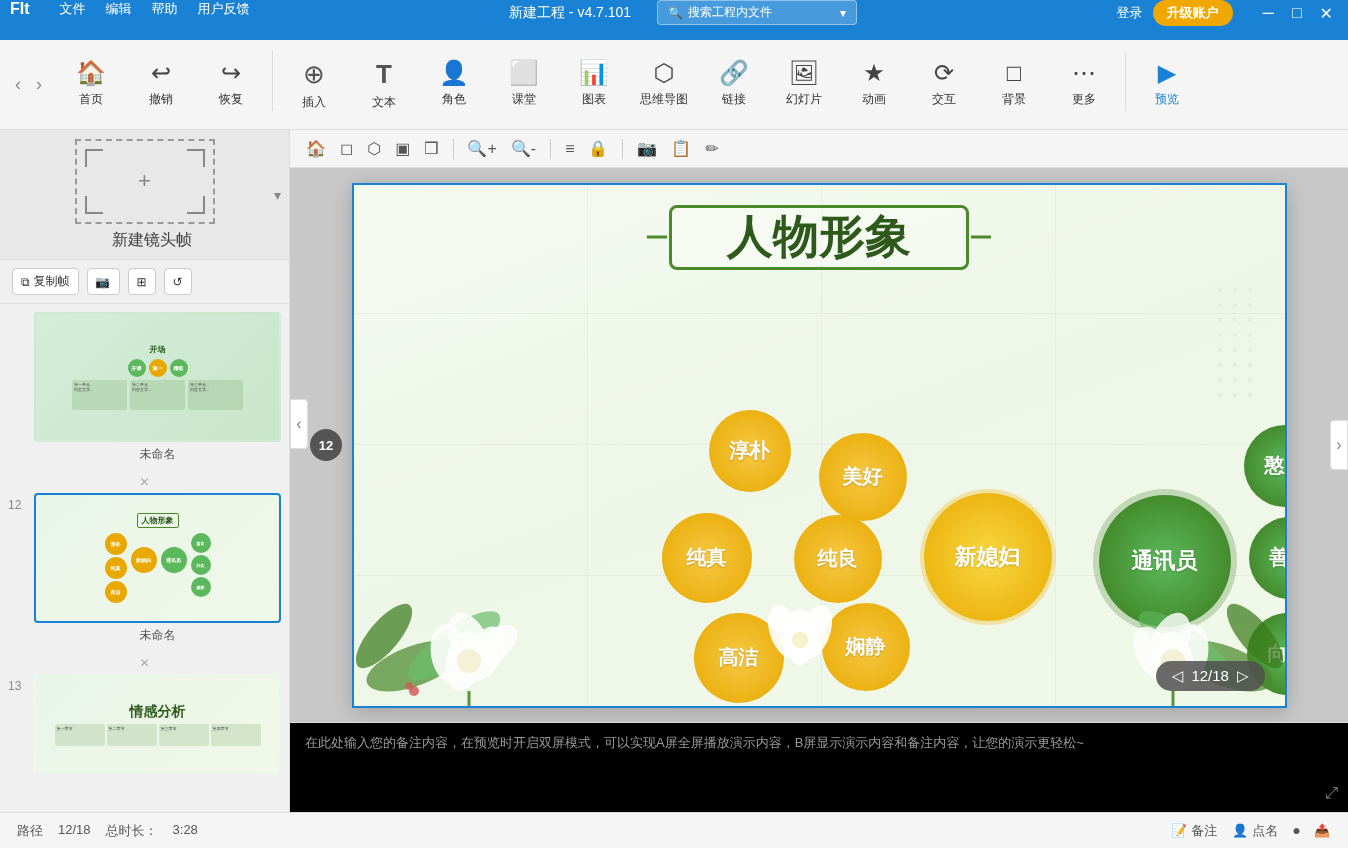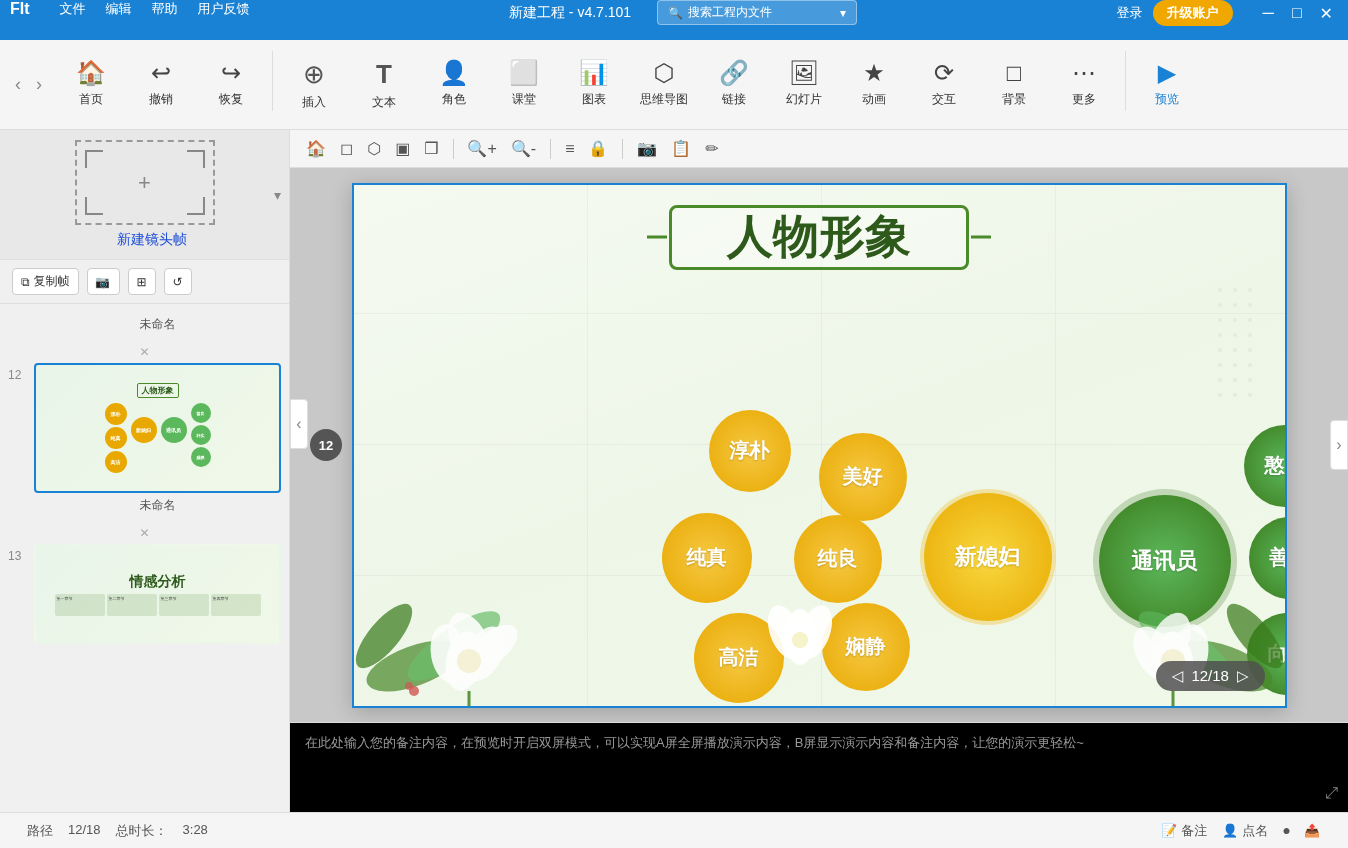--- a/index.html
+++ b/index.html
@@ -95,21 +95,21 @@
       width: 140px; height: 85px;
       border: 2px dashed #999;
       display: flex; align-items: center; justify-content: center;
       position: relative;
     }
     .sidebar-scroll-arrow {
       position: absolute; right: 8px; top: 50%;
       transform: translateY(-50%);
       font-size: 14px; color: #888;
     }
-    .new-frame-label { color: #1d4ed8; font-size: 14px; margin-top: 6px; margin-left: 15px; }
+    .new-frame-label { color: #404040; font-size: 16px; margin-top: 6px; margin-left: 15px; }
 
     .sidebar-actions {
       display: flex; gap: 8px; padding: 8px 12px;
       border-bottom: 1px solid #ddd;
       background: #f0f0f0;
     }
     .action-btn {
       display: flex; align-items: center; gap: 4px;
       padding: 4px 8px; border: 1px solid #ccc;
       border-radius: 4px; background: white;
@@ -347,21 +347,21 @@
       cursor: pointer;
     }
 
     
     .statusbar {
       height: 36px;
       background: #f5f5f5;
       border-top: 1px solid #ddd;
       display: flex;
       align-items: center;
-      padding: 0 27px;
+      padding: 0 17px;
       font-size: 13px;
       color: #555;
       flex-shrink: 0;
     }
     .statusbar-left { display: flex; gap: 15px; }
     .statusbar-right { margin-left: auto; display: flex; gap: 15px; align-items: center; }
     .statusbar-btn {
       display: flex; align-items: center; gap: 4px;
       cursor: pointer; color: #555; font-size: 13px;
     }
@@ -534,20 +534,33 @@
       <div class="action-btn">
         <span>↺</span>
       </div>
     </div>
 
     <div class="slide-list">
 
       <div class="slide-item">
         <div class="slide-number"></div>
         <div style="flex:1;">
+          <div class="slide-thumb slide-thumb-11">
+            <div style="font-size:8px;color:#2d5a1b;font-weight:bold;margin-bottom:4px;">开场</div>
+            <div class="thumb-circles">
+              <div class="thumb-circle tc-green">开课</div>
+              <div class="thumb-circle tc-yellow">第一</div>
+              <div class="thumb-circle tc-green">精彩</div>
+            </div>
+            <div style="display:flex;gap:3px;margin-top:3px;">
+              <div style="width:55px;height:30px;background:rgba(60,120,30,0.15);border-radius:2px;font-size:4px;color:#444;padding:2px;">第一单元<br>内容文字...</div>
+              <div style="width:55px;height:30px;background:rgba(60,120,30,0.15);border-radius:2px;font-size:4px;color:#444;padding:2px;">第二单元<br>内容文字...</div>
+              <div style="width:55px;height:30px;background:rgba(60,120,30,0.15);border-radius:2px;font-size:4px;color:#444;padding:2px;">第三单元<br>内容文字...</div>
+            </div>
+          </div>
           <div class="slide-name">未命名</div>
         </div>
       </div>
 
       <div class="slide-separator">
         <span class="sep-icon">✕</span>
       </div>
 
       <div class="slide-item">
         <div class="slide-number">12</div>

